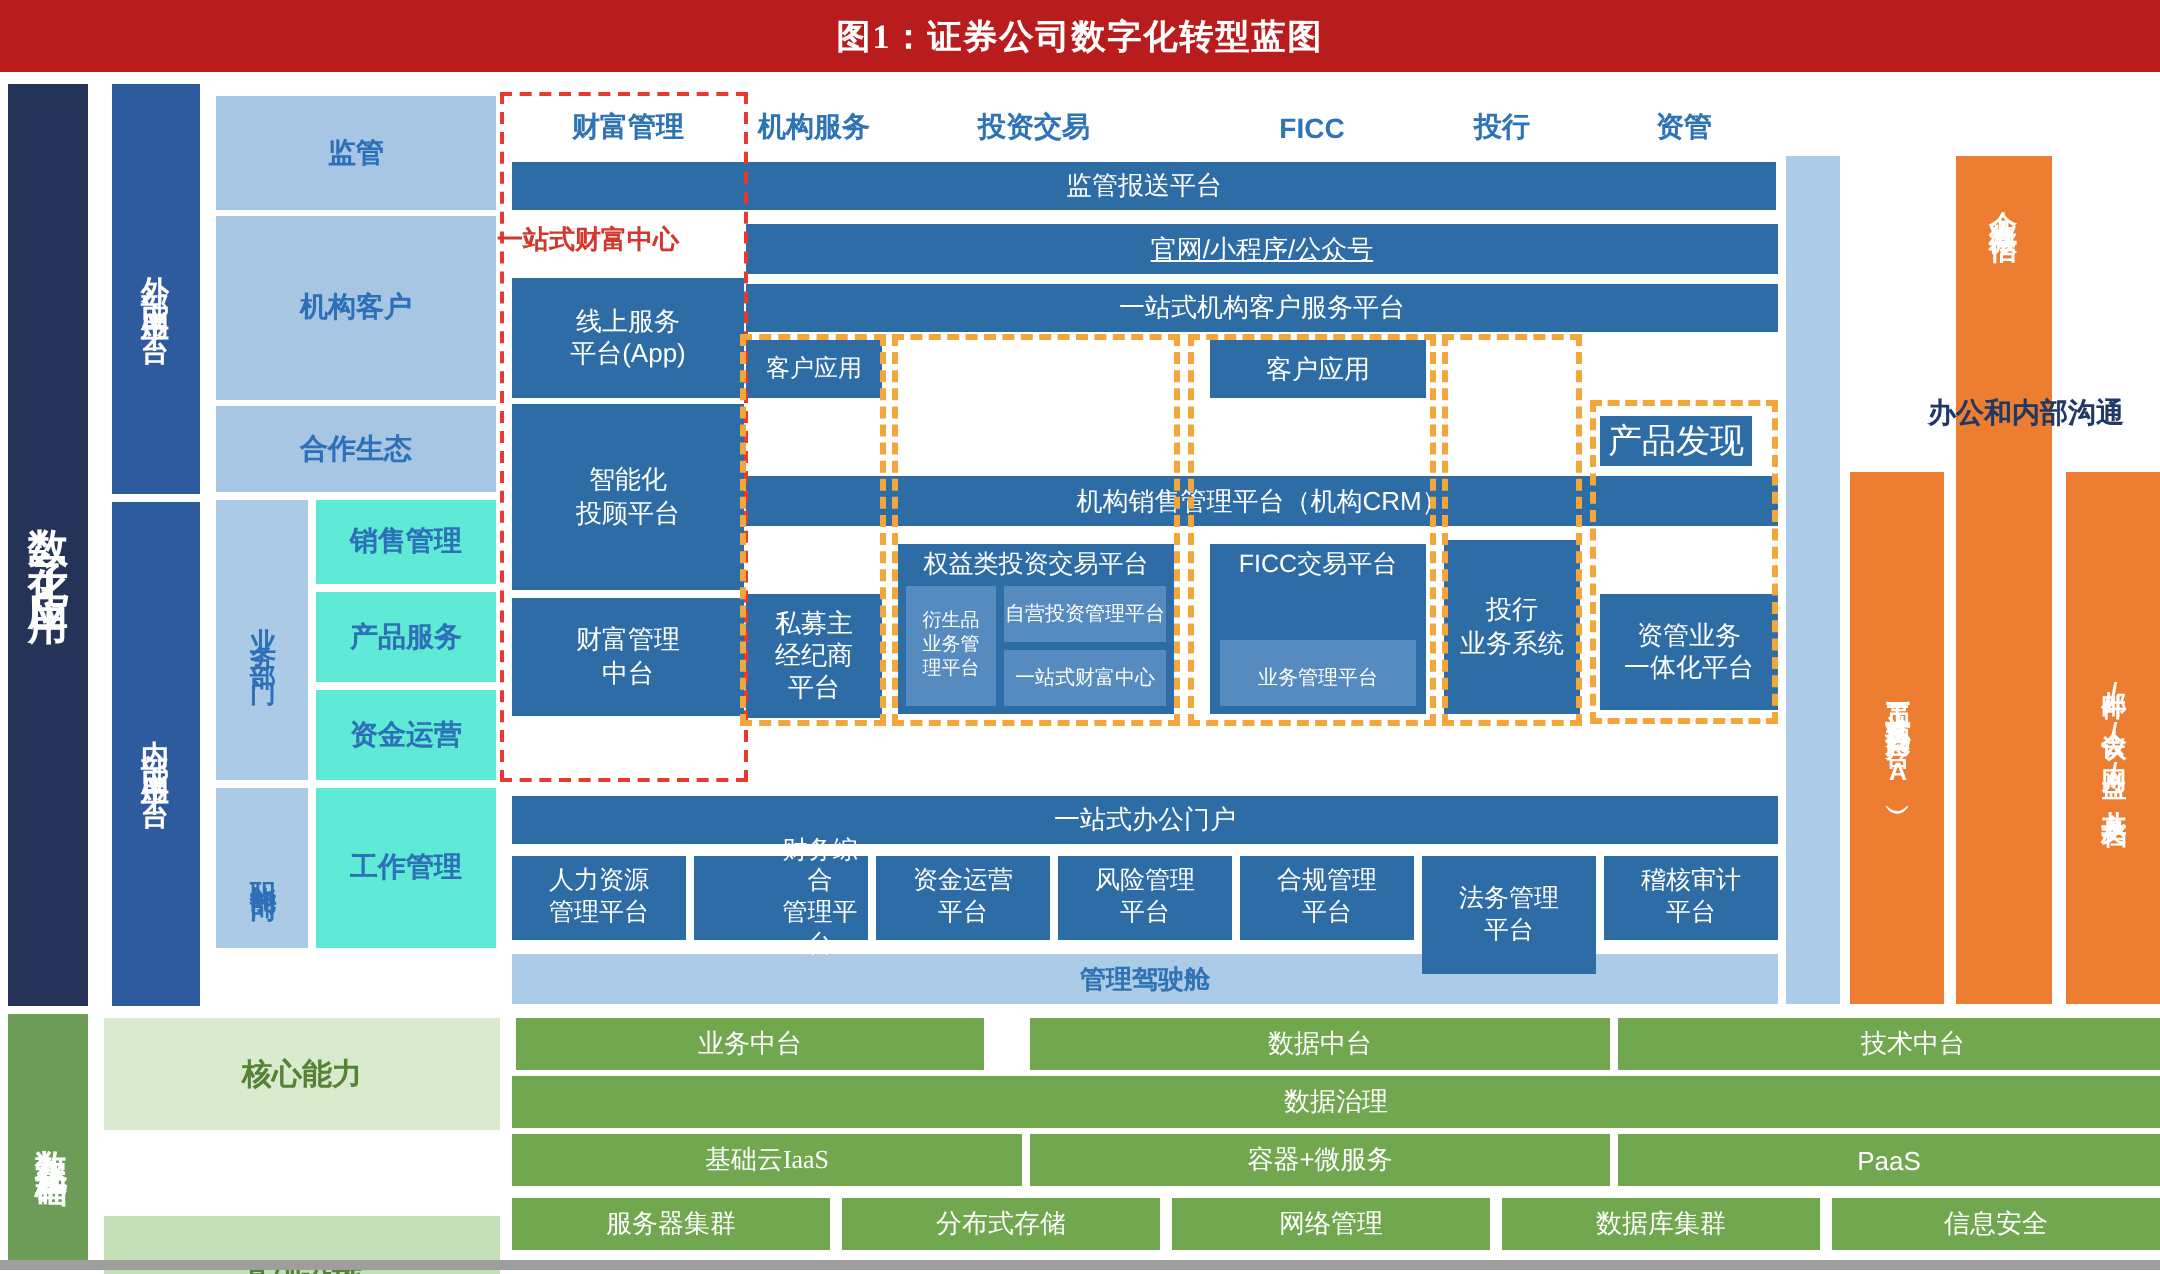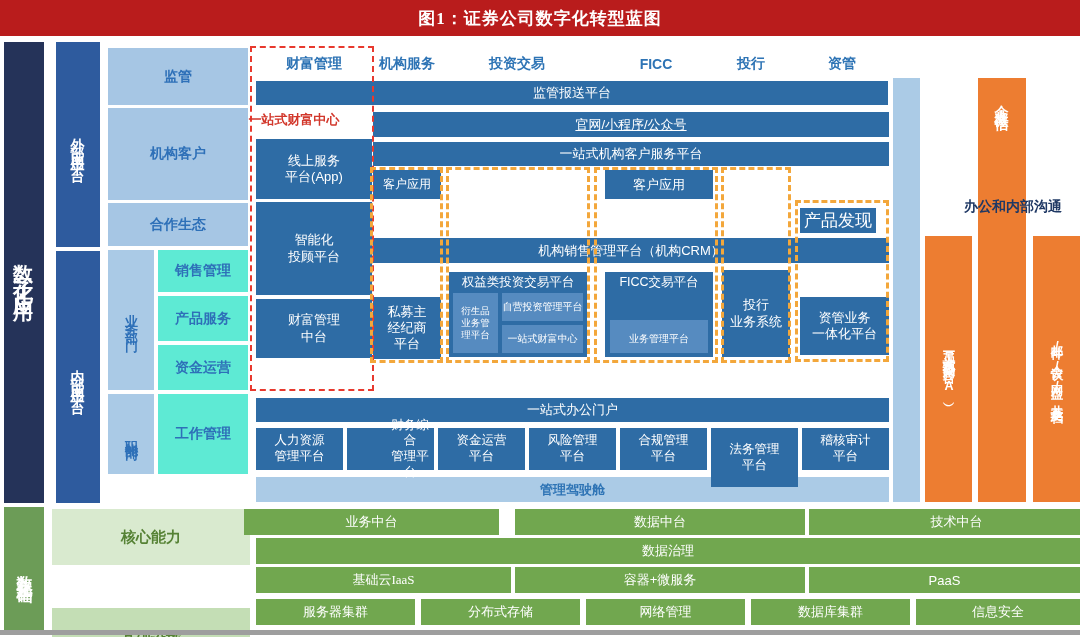--- a/index.html
+++ b/index.html
@@ -134,21 +134,21 @@
   </div>
 
   <div class="abs dash" style="left:250px;top:46px;width:124px;height:345px;border:2px dashed #E8392E;z-index:6;"></div>
   <div class="abs c" style="left:240px;top:111px;width:108px;height:17px;color:#D2382C;font-weight:bold;font-size:13px;z-index:7;background:transparent;">一站式财富中心</div>
   <div class="abs dash" style="left:370px;top:167px;width:73px;height:196px;border:3px dashed #F3A73B;z-index:6;"></div>
   <div class="abs dash" style="left:446px;top:167px;width:144px;height:196px;border:3px dashed #F3A73B;z-index:6;"></div>
   <div class="abs dash" style="left:594px;top:167px;width:124px;height:196px;border:3px dashed #F3A73B;z-index:6;"></div>
   <div class="abs dash" style="left:721px;top:167px;width:70px;height:196px;border:3px dashed #F3A73B;z-index:6;"></div>
   <div class="abs dash" style="left:795px;top:200px;width:94px;height:162px;border:3px dashed #F3A73B;z-index:6;"></div>
 
-  <div class="abs c grn" style="left:244px;top:509px;width:255px;height:26px;">业务中台</div>
+  <div class="abs c grn" style="left:258px;top:509px;width:234px;height:26px;">业务中台</div>
   <div class="abs c grn" style="left:515px;top:509px;width:290px;height:26px;">数据中台</div>
   <div class="abs c grn" style="left:809px;top:509px;width:271px;height:26px;padding-left:24px;">技术中台</div>
   <div class="abs c grn" style="left:256px;top:538px;width:824px;height:26px;">数据治理</div>
   <div class="abs c grn" style="left:256px;top:567px;width:255px;height:26px;font-family:Liberation Serif, serif;">基础云IaaS</div>
   <div class="abs c grn" style="left:515px;top:567px;width:290px;height:26px;">容器+微服务</div>
   <div class="abs c grn" style="left:809px;top:567px;width:271px;height:26px;">PaaS</div>
   <div class="abs c grn" style="left:256px;top:599px;width:159px;height:26px;">服务器集群</div>
   <div class="abs c grn" style="left:421px;top:599px;width:159px;height:26px;">分布式存储</div>
   <div class="abs c grn" style="left:586px;top:599px;width:159px;height:26px;">网络管理</div>
   <div class="abs c grn" style="left:751px;top:599px;width:159px;height:26px;">数据库集群</div>

